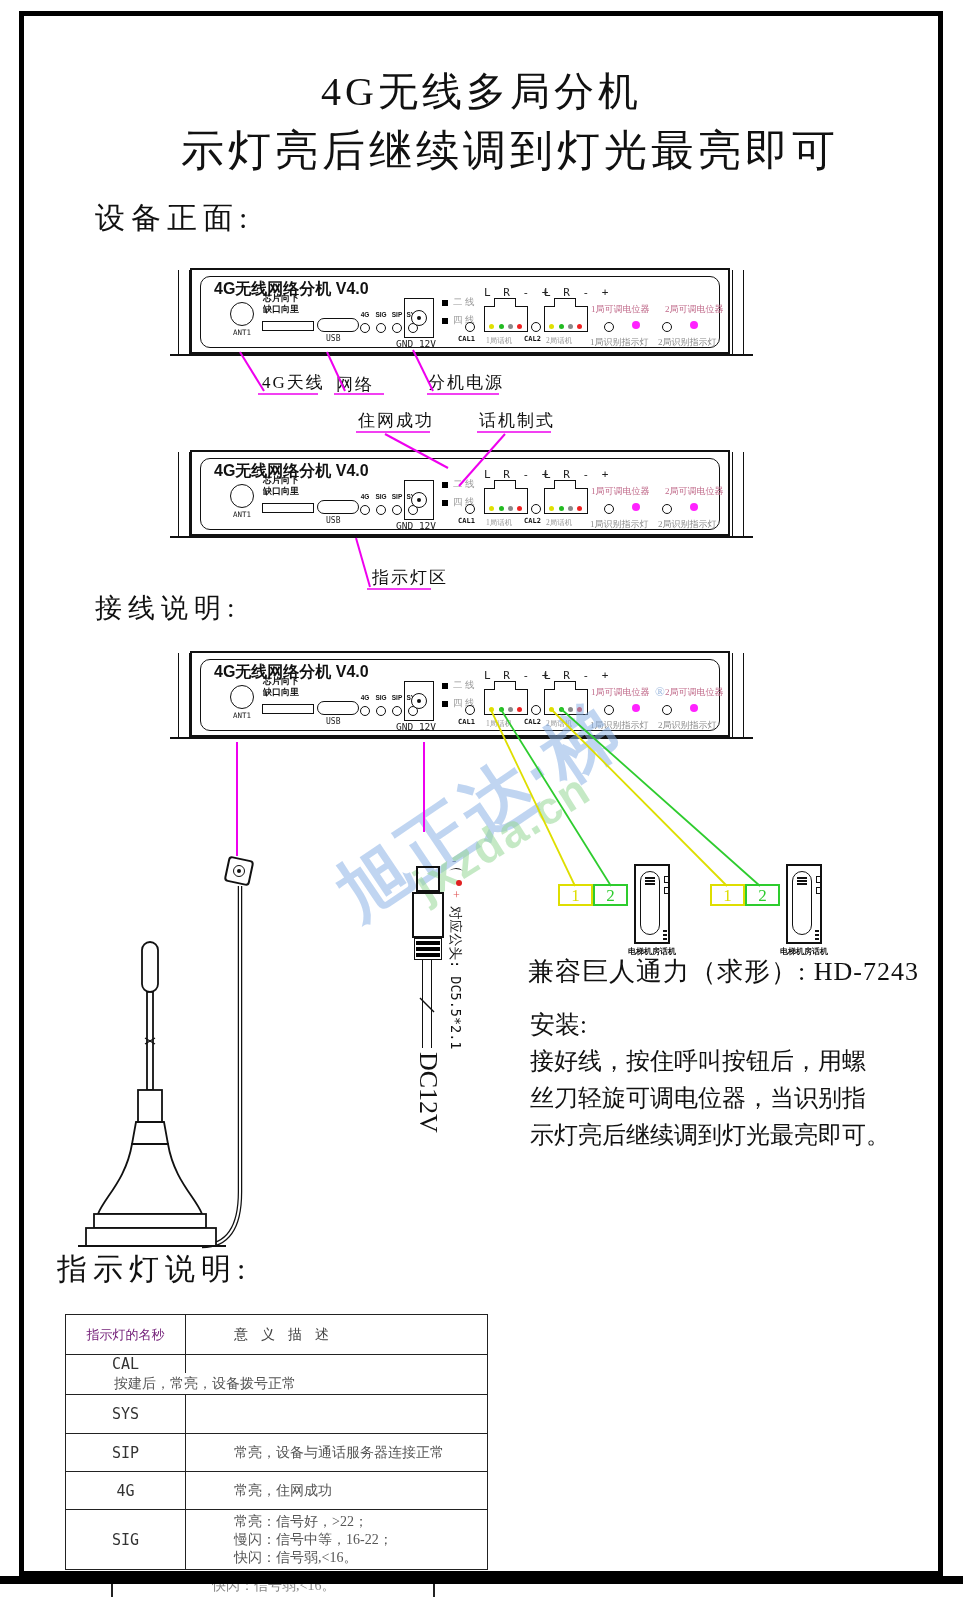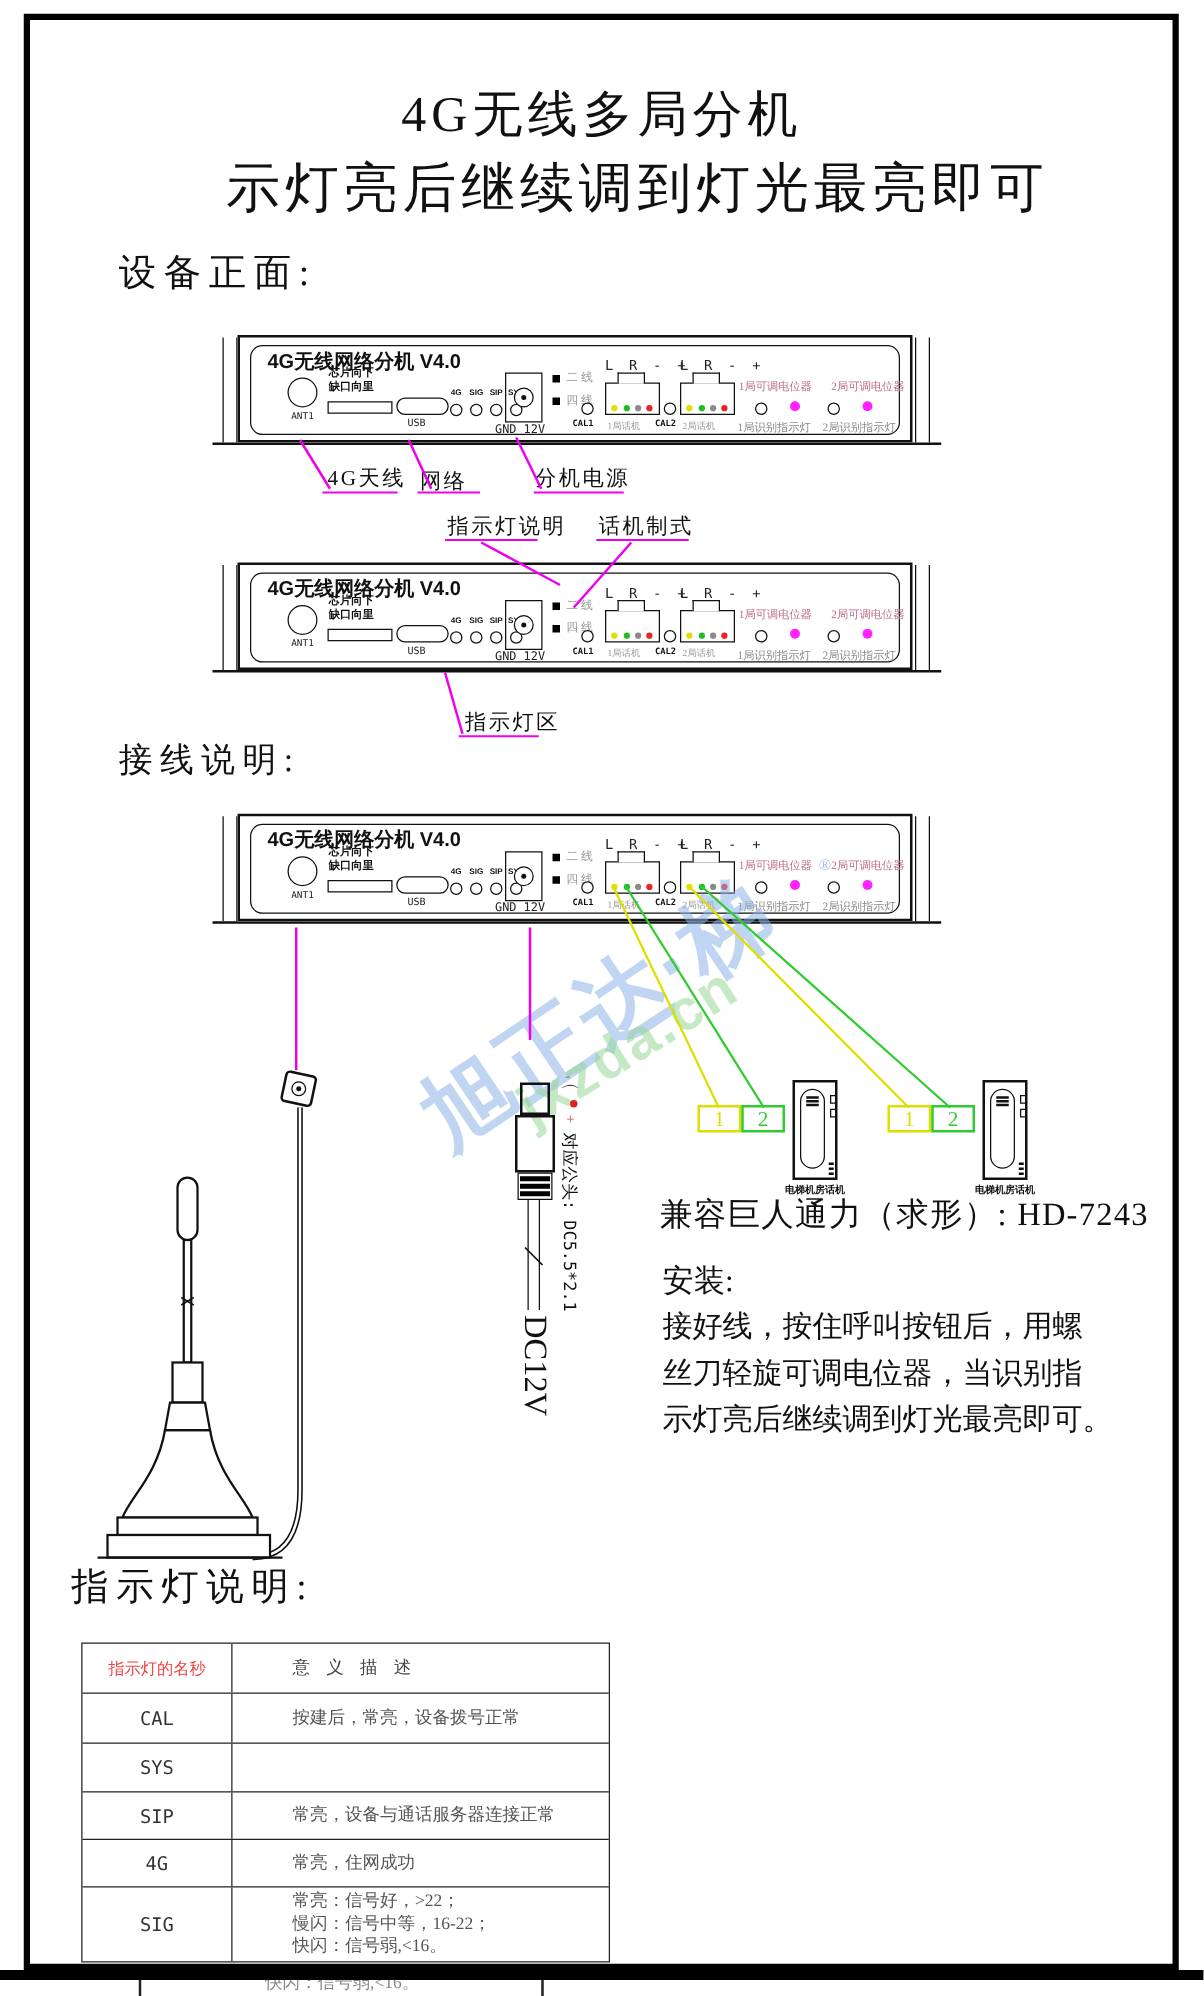--- a/index.html
+++ b/index.html
@@ -63,21 +63,21 @@
   
   .wm{position:absolute;transform-origin:left center;pointer-events:none;font-weight:bold;white-space:nowrap;
       font-family:"Liberation Sans","DejaVu Sans",sans-serif}
   
   #ledtable{position:absolute;left:65px;top:1314px;width:423px;border:1.6px solid #222;box-sizing:border-box}
   .trow{display:flex;border-top:1.6px solid #222;box-sizing:border-box}
   .trow:first-child{border-top:none}
   .tc1{width:120px;border-right:1.6px solid #222;box-sizing:border-box;display:flex;align-items:center;justify-content:center;
        font-family:"DejaVu Sans Mono","Liberation Mono",monospace;font-size:15px;color:#333}
   .tc2{flex:1;display:flex;flex-direction:column;justify-content:center;padding-left:48px;font-size:14px;color:var(--table-desc);line-height:18px}
-  .th1{font-family:"Liberation Serif",serif;font-size:13px;color:#ef4444}
+  .th1{font-family:"Liberation Serif",serif;font-size:13px;color:#701a75}
   .th2{white-space:pre;letter-spacing:2px;color:#444}
   svg line,svg path{fill:none}
   .mag{stroke:var(--magenta);stroke-width:2}
   .magu{stroke:var(--magenta);stroke-width:1.6}
   .wy{stroke:var(--wire-yellow);stroke-width:1.8}
   .wg{stroke:var(--wire-green);stroke-width:1.8}
 </style>
 </head>
 <body>
 
@@ -315,21 +315,21 @@
   </div>
 </div>
 
   <div class="wm" style="left:345px;top:855px;transform:rotate(-34deg);font-size:72px;color:var(--wm-blue);letter-spacing:2px">旭正达·梯</div>
   <div class="wm" style="left:418px;top:862px;transform:rotate(-32deg);font-size:46px;color:var(--wm-green);letter-spacing:2px">jxzda.cn</div>
   <div class="abs" style="left:655px;top:684px;font-size:13px;color:rgba(150,180,220,0.9)">®</div>
 
   <div class="lbl" style="left:262px;top:371px">4G天线</div>
   <div class="lbl" style="left:336px;top:373px">网络</div>
   <div class="lbl" style="left:428px;top:371px">分机电源</div>
-  <div class="lbl" style="left:358px;top:409px">指示灯说明</div>
+  <div class="lbl" style="left:358px;top:409px">住网成功</div>
   <div class="lbl" style="left:479px;top:409px">话机制式</div>
   <div class="lbl" style="left:372px;top:566px">指示灯区</div>
 
   <svg class="abs" style="left:0;top:0" width="963" height="1597">
 
     <line class="mag" x1="240" y1="352" x2="264" y2="391"></line>
       <line class="magu" x1="258" y1="394" x2="318" y2="394"></line>
     <line class="mag" x1="327" y1="352" x2="345" y2="391"></line>
       <line class="magu" x1="334" y1="394" x2="384" y2="394"></line>
     <line class="mag" x1="413" y1="350" x2="433" y2="391"></line>
@@ -415,21 +415,21 @@
   <div class="abs nw" style="left:530px;top:1008px;font-size:25px">安装:</div>
   <div class="abs nw" style="left:530px;top:1045px;font-size:24px">接好线，按住呼叫按钮后，用螺</div>
   <div class="abs nw" style="left:530px;top:1082px;font-size:24px">丝刀轻旋可调电位器，当识别指</div>
   <div class="abs nw" style="left:530px;top:1119px;font-size:24px">示灯亮后继续调到灯光最亮即可。</div>
 
   <div id="ledtable">
       <div class="trow" style="height: 39px;">
         <div class="tc1 th1">指示灯的名秒</div>
         <div class="tc2 th2" style="font-size: 14px;">意  义  描  述</div>
       </div>
-      <div class="trow" style="height: 40px;">
+      <div class="trow" style="height: 40px; flex-direction: column;">
         <div class="tc1">CAL</div>
         <div class="tc2">
           <div class="">按建后，常亮，设备拨号正常</div>
         </div>
       </div>
       <div class="trow" style="height: 39px;">
         <div class="tc1">SYS</div>
       </div>
       <div class="trow" style="height: 38px;">
         <div class="tc1">SIP</div>

